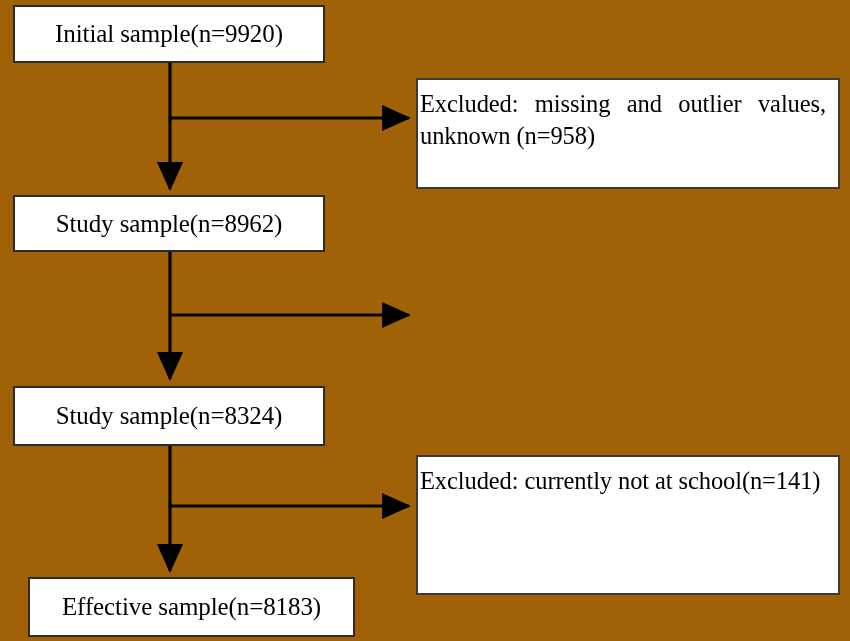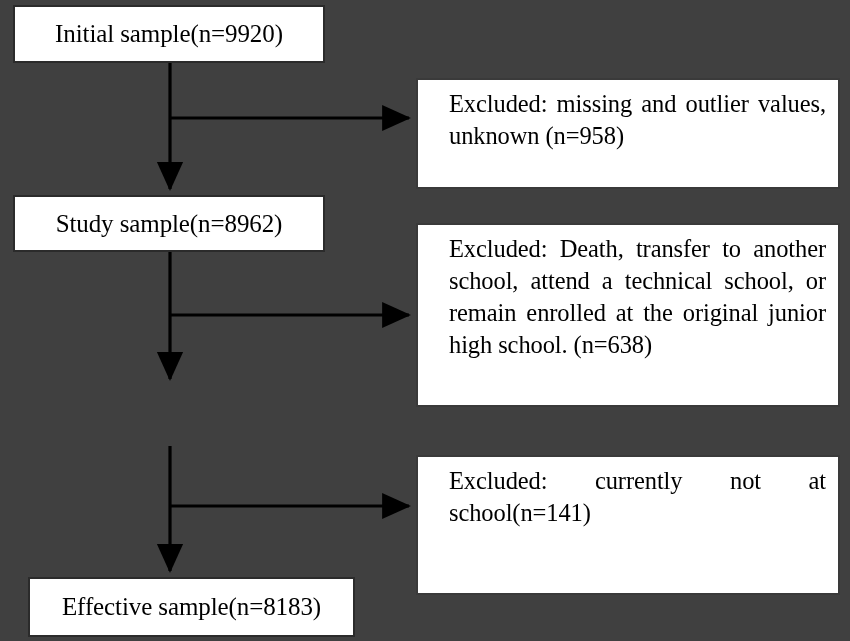--- a/index.html
+++ b/index.html
@@ -9,21 +9,21 @@
     background: #ffffff;
   }
   body {
     font-family: "Liberation Serif", "DejaVu Serif", serif;
     color: #000000;
   }
   #flow-root {
     position: relative;
     width: 850px;
     height: 641px;
-    background: #404040;
+    background: #a16207;
     overflow: hidden;
   }
   .node-box {
     position: absolute;
     box-sizing: border-box;
     border: 2px solid #2b2b2b;
     background: #ffffff;
     display: flex;
     align-items: center;
   }
@@ -34,21 +34,21 @@
     font-size: 25px;
     line-height: 1.12;
     white-space: nowrap;
     letter-spacing: -0.1px;
   }
   .excl-box {
     position: absolute;
     box-sizing: border-box;
     border: 2px solid #3a3a3a;
     background: #ffffff;
-    padding: 8px 12px 8px 31px;
+    padding: 8px 12px 8px 2px;
   }
   .excl-label {
     display: block;
     font-size: 24.5px;
     line-height: 1.30;
     text-align: justify;
     text-align-last: left;
     text-justify: inter-word;
     hyphens: none;
     letter-spacing: -0.1px;
@@ -88,30 +88,30 @@
   </svg>
 
   <div class="node-box centered" style="left:13px; top:5px; width:312px; height:58px;">
     <span class="node-label">Initial sample(n=9920)</span>
   </div>
 
   <div class="node-box centered" style="left:13px; top:195px; width:312px; height:57px;">
     <span class="node-label">Study sample(n=8962)</span>
   </div>
 
+  <div class="node-box centered" style="left:13px; top:386px; width:312px; height:60px;">
+    <span class="node-label">Study sample(n=8324)</span>
+  </div>
 
   <div class="node-box centered" style="left:10px; top:577px; width:327px; height:60px;margin-left:18px;">
     <span class="node-label">Effective sample(n=8183)</span>
   </div>
 
   <div class="excl-box" style="left:416px; top:78px; width:424px; height:111px;">
     <span class="excl-label">Excluded: missing and outlier values, unknown (n=958)</span>
   </div>
 
-  <div class="excl-box" style="left:416px; top:223px; width:424px; height:184px;">
-    <span class="excl-label">Excluded: Death, transfer to another school, attend a technical school, or remain enrolled at the original junior high school. (n=638)</span>
-  </div>
 
   <div class="excl-box" style="left:416px; top:455px; width:424px; height:140px;">
     <span class="excl-label">Excluded: currently not at school(n=141)</span>
   </div>
 
 </div>
 
 </body></html>

